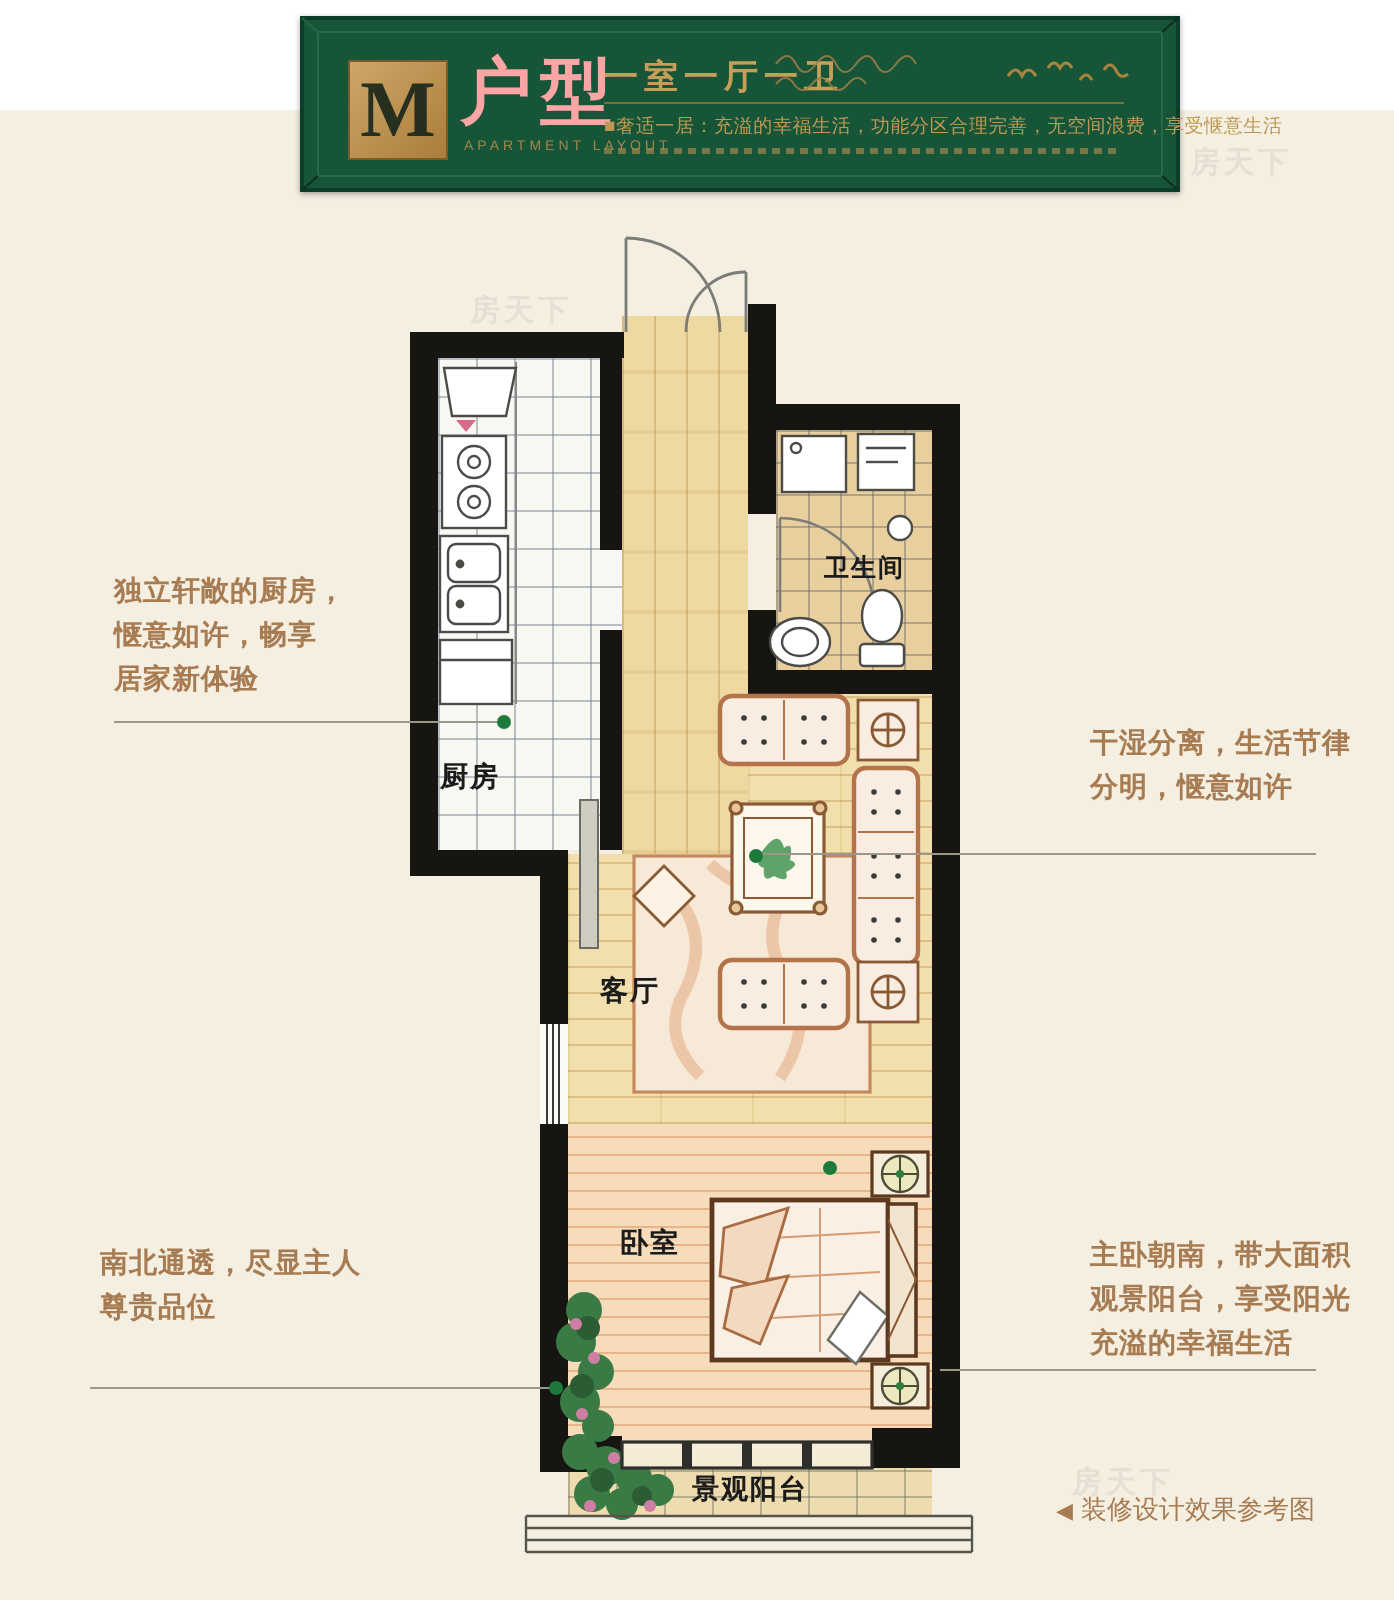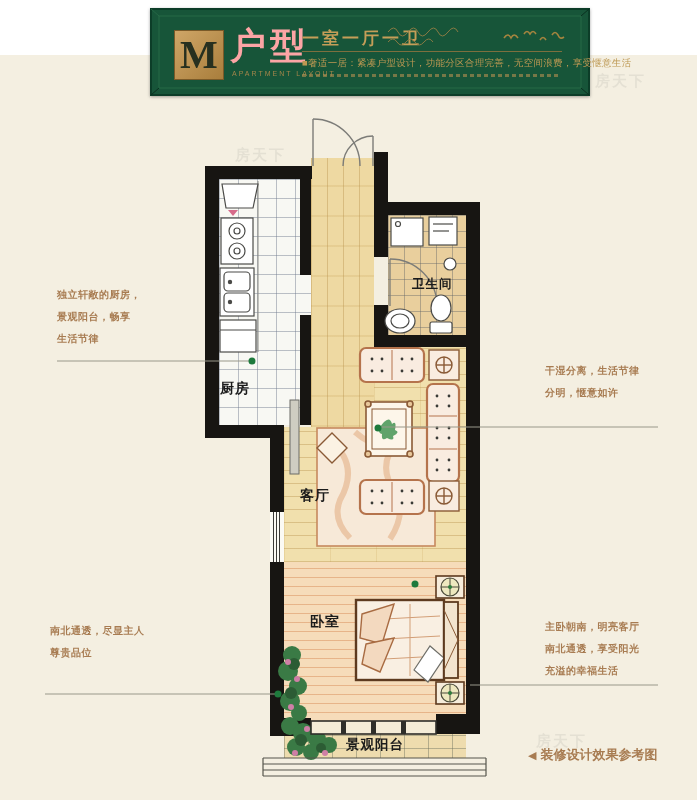--- a/index.html
+++ b/index.html
@@ -46,22 +46,22 @@
   .wood-h{background-color:#f1e0ad;
     background-image:repeating-linear-gradient(0deg,rgba(180,140,70,.38) 0 1px,transparent 1px 13px),
                      repeating-linear-gradient(90deg,rgba(205,170,100,.25) 0 1px,transparent 1px 46px);}
   .wood-bed{background-color:#f6dcba;
     background-image:repeating-linear-gradient(0deg,rgba(210,125,70,.42) 0 1px,transparent 1px 9px);}
   .window-band{position:absolute;background:#fbfaf4;
     background-image:linear-gradient(90deg,transparent 0 3px,#3a3a38 3px 4px,transparent 4px 6px,
       #3a3a38 6px 7px,transparent 7px 9px,#3a3a38 9px 10px,transparent 10px);}
   .room-label{position:absolute;font-weight:bold;color:#1b1b1b;font-size:14px;letter-spacing:1px;}
   
-  .note{position:absolute;color:#a87c52;font-weight:bold;font-size:10px;line-height:22px;letter-spacing:.5px;}
-  .footer-note{position:absolute;left:528px;top:746px;color:#a87c52;font-weight:bold;font-size:13px;}
+  .note{position:absolute;color:#a87c52;font-weight:bold;font-size:14px;line-height:22px;letter-spacing:.5px;}
+  .footer-note{position:absolute;left:528px;top:746px;color:#a87c52;font-weight:normal;font-size:13px;}
   .footer-note .tri{font-size:11px;margin-right:4px;}
   .wm{position:absolute;color:#8a8a84;opacity:.14;font-size:15px;letter-spacing:2px;font-weight:bold;}
   svg{position:absolute;left:0;top:0;pointer-events:none;}
 </style>
 </head>
 <body>
 
 <div id="stage">
   <div class="topband"></div>
 
@@ -87,21 +87,21 @@
         <path d="M2,22 q5,-6 9,0 t9,0 t9,0 t9,0 t9,0"></path>
       </g>
       <g stroke="#a5853f" stroke-width="1.6" fill="none">
         <path d="M118,18 q4,-6 7,0 q3,-6 7,0"></path>
         <path d="M138,14 q3,-5 6,0 q3,-5 6,0"></path>
         <path d="M154,20 q3,-5 6,0"></path>
         <path d="M166,15 q3,-5 6,0 q2,5 6,2"></path>
       </g>
     </svg>
     <div class="hline"></div>
-    <div class="hdesc"><span>■</span><span>奢适一居：紧凑户型设计，功能分区合理完善，无空间浪费，享受惬意生活</span></div>
+    <div class="hdesc"><span>■</span><span>奢适一居：充溢的幸福生活，功能分区合理完善，无空间浪费，享受惬意生活</span></div>
     <div class="hmicro"></div>
   </div>
 
   <div class="floor tile-white" style="left:219px;top:179px;width:92px;height:246px"></div>
   <div class="floor wood-v" style="left:311px;top:158px;width:63px;height:269px"></div>
   <div class="floor tile-tan" style="left:388px;top:215px;width:78px;height:120px"></div>
   <div class="floor wood-h" style="left:374px;top:347px;width:92px;height:80px"></div>
   <div class="floor wood-h" style="left:284px;top:427px;width:182px;height:135px"></div>
   <div class="floor wood-bed" style="left:284px;top:562px;width:182px;height:160px"></div>
   <div class="floor tile-balc" style="left:284px;top:722px;width:182px;height:36px"></div>
@@ -327,34 +327,34 @@
   </svg>
 
   <div class="room-label" style="left:220px;top:380px">厨房</div>
   <div class="room-label" style="left:412px;top:276px;font-size:12.5px">卫生间</div>
   <div class="room-label" style="left:300px;top:487px">客厅</div>
   <div class="room-label" style="left:310px;top:613px">卧室</div>
   <div class="room-label" style="left:346px;top:736px;font-size:13.5px">景观阳台</div>
 
   <div class="note" style="left:57px;top:284px">
     <div>独立轩敞的厨房，</div>
-    <div>景观阳台，畅享</div>
-    <div>生活节律</div>
+    <div>惬意如许，畅享</div>
+    <div>居家新体验</div>
   </div>
   <div class="note" style="left:50px;top:620px">
     <div>南北通透，尽显主人</div>
     <div>尊贵品位</div>
   </div>
   <div class="note" style="left:545px;top:360px">
     <div>干湿分离，生活节律</div>
     <div>分明，惬意如许</div>
   </div>
   <div class="note" style="left:545px;top:616px">
-    <div>主卧朝南，明亮客厅</div>
-    <div>南北通透，享受阳光</div>
+    <div>主卧朝南，带大面积</div>
+    <div>观景阳台，享受阳光</div>
     <div>充溢的幸福生活</div>
   </div>
 
   <div class="footer-note">
     <span class="tri">◀</span><span>装修设计效果参考图</span>
   </div>
 
   <div class="wm" style="left:235px;top:146px">房天下</div>
   <div class="wm" style="left:595px;top:72px">房天下</div>
   <div class="wm" style="left:536px;top:732px">房天下</div>

